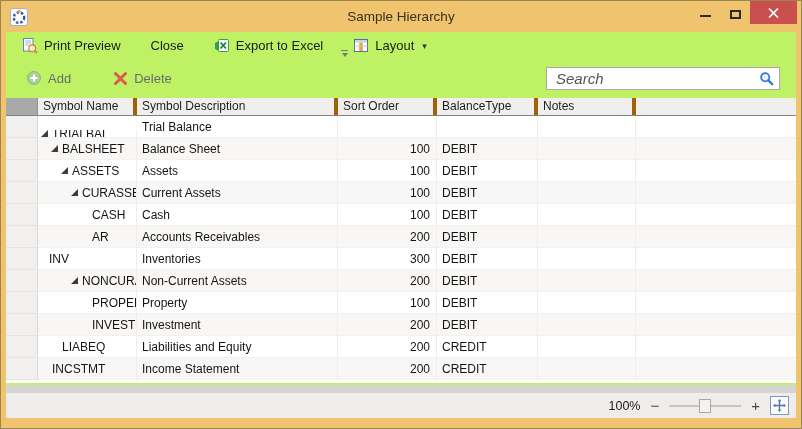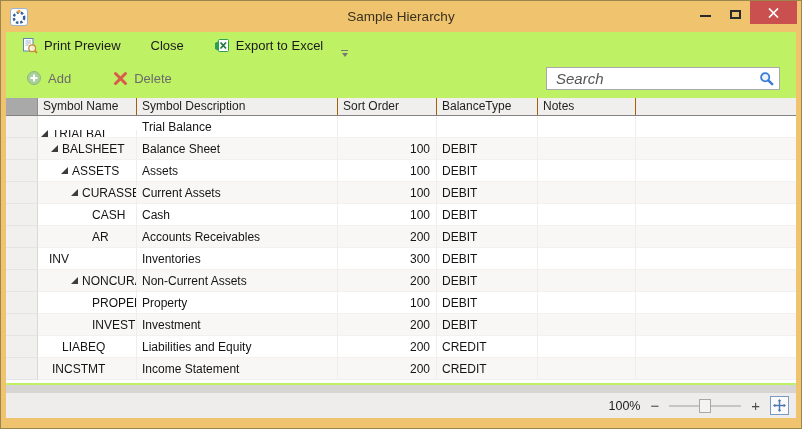--- a/index.html
+++ b/index.html
@@ -47,21 +47,21 @@
     flex:1; border:none; outline:none; background:transparent;
     font-family:Liberation Sans, sans-serif; font-size:15px; font-style:italic; color:#333; min-width:0;
   }
   .search-box input::placeholder { color:#555; font-style:italic; opacity:1; }
 
   
   .grid { flex:1; display:flex; flex-direction:column; background:#fff; margin-top:1px; overflow:hidden; }
   .grid-header { display:flex; height:18px; flex:none; background:#f1efee; border-bottom:1px solid #828282; }
   .hcell {
     font-size:12px; color:#1e1e1e; padding:1px 0 0 5px;
-    border-right:1px solid #a16207; overflow:hidden; white-space:nowrap; flex:none;
+    border-right:4px solid #a16207; overflow:hidden; white-space:nowrap; flex:none;
   }
   .hcell.indicator { width:32px; background:#a9a9a9; border-right:1px solid #8f8f8f; }
   .w-symbol { width:99px; } .w-desc { width:201px; } .w-sort { width:99px; }
   .w-type { width:101px; } .w-notes { width:98px; }
   .hcell.filler { flex:1; border-right:none; }
 
   .grid-body { flex:none; }
   .grid-row { display:flex; height:22px; background:#fff; }
   .grid-row.alt { background:#f8f7f5; }
   .cell {
@@ -138,20 +138,30 @@
       <div class="tb-gap"></div>
       <div class="tb-btn">
         <svg width="16" height="15" viewBox="0 0 16 15">
           <path d="M5 3 L1 5 L1 11 L5 13 Z" fill="#2e9e4f"></path>
           <rect x="4.5" y="1.5" width="10" height="12" rx="1" fill="#ffffff" stroke="#2e9e4f"></rect>
           <path d="M6.5 4.5 L12 10.5 M12 4.5 L6.5 10.5" stroke="#1f7a3c" stroke-width="1.8"></path>
         </svg>
         <span>Export to Excel</span>
       </div>
       <div class="tb-gap"></div>
+      <div class="tb-btn">
+        <svg width="16" height="15" viewBox="0 0 16 15">
+          <rect x="1.5" y="1.5" width="13" height="12" fill="#ffffff" stroke="#4f759e"></rect>
+          <rect x="2" y="2" width="12" height="2.6" fill="#c3d6ea"></rect>
+          <rect x="6.2" y="4.6" width="3.6" height="8.4" fill="#efa33d"></rect>
+          <path d="M1.5 8 h13" stroke="#b9c8d8" stroke-width="1"></path>
+        </svg>
+        <span>Layout</span>
+        <span class="caret">▾</span>
+      </div>
       <div class="overflow-chevron">
         <span class="bar"></span>
         <span class="tri-down"></span>
       </div>
     </div>
 
     <div class="toolbar-edit">
       <div class="edit-left">
         <div class="tb-btn dim">
           <svg width="16" height="16" viewBox="0 0 16 16">

